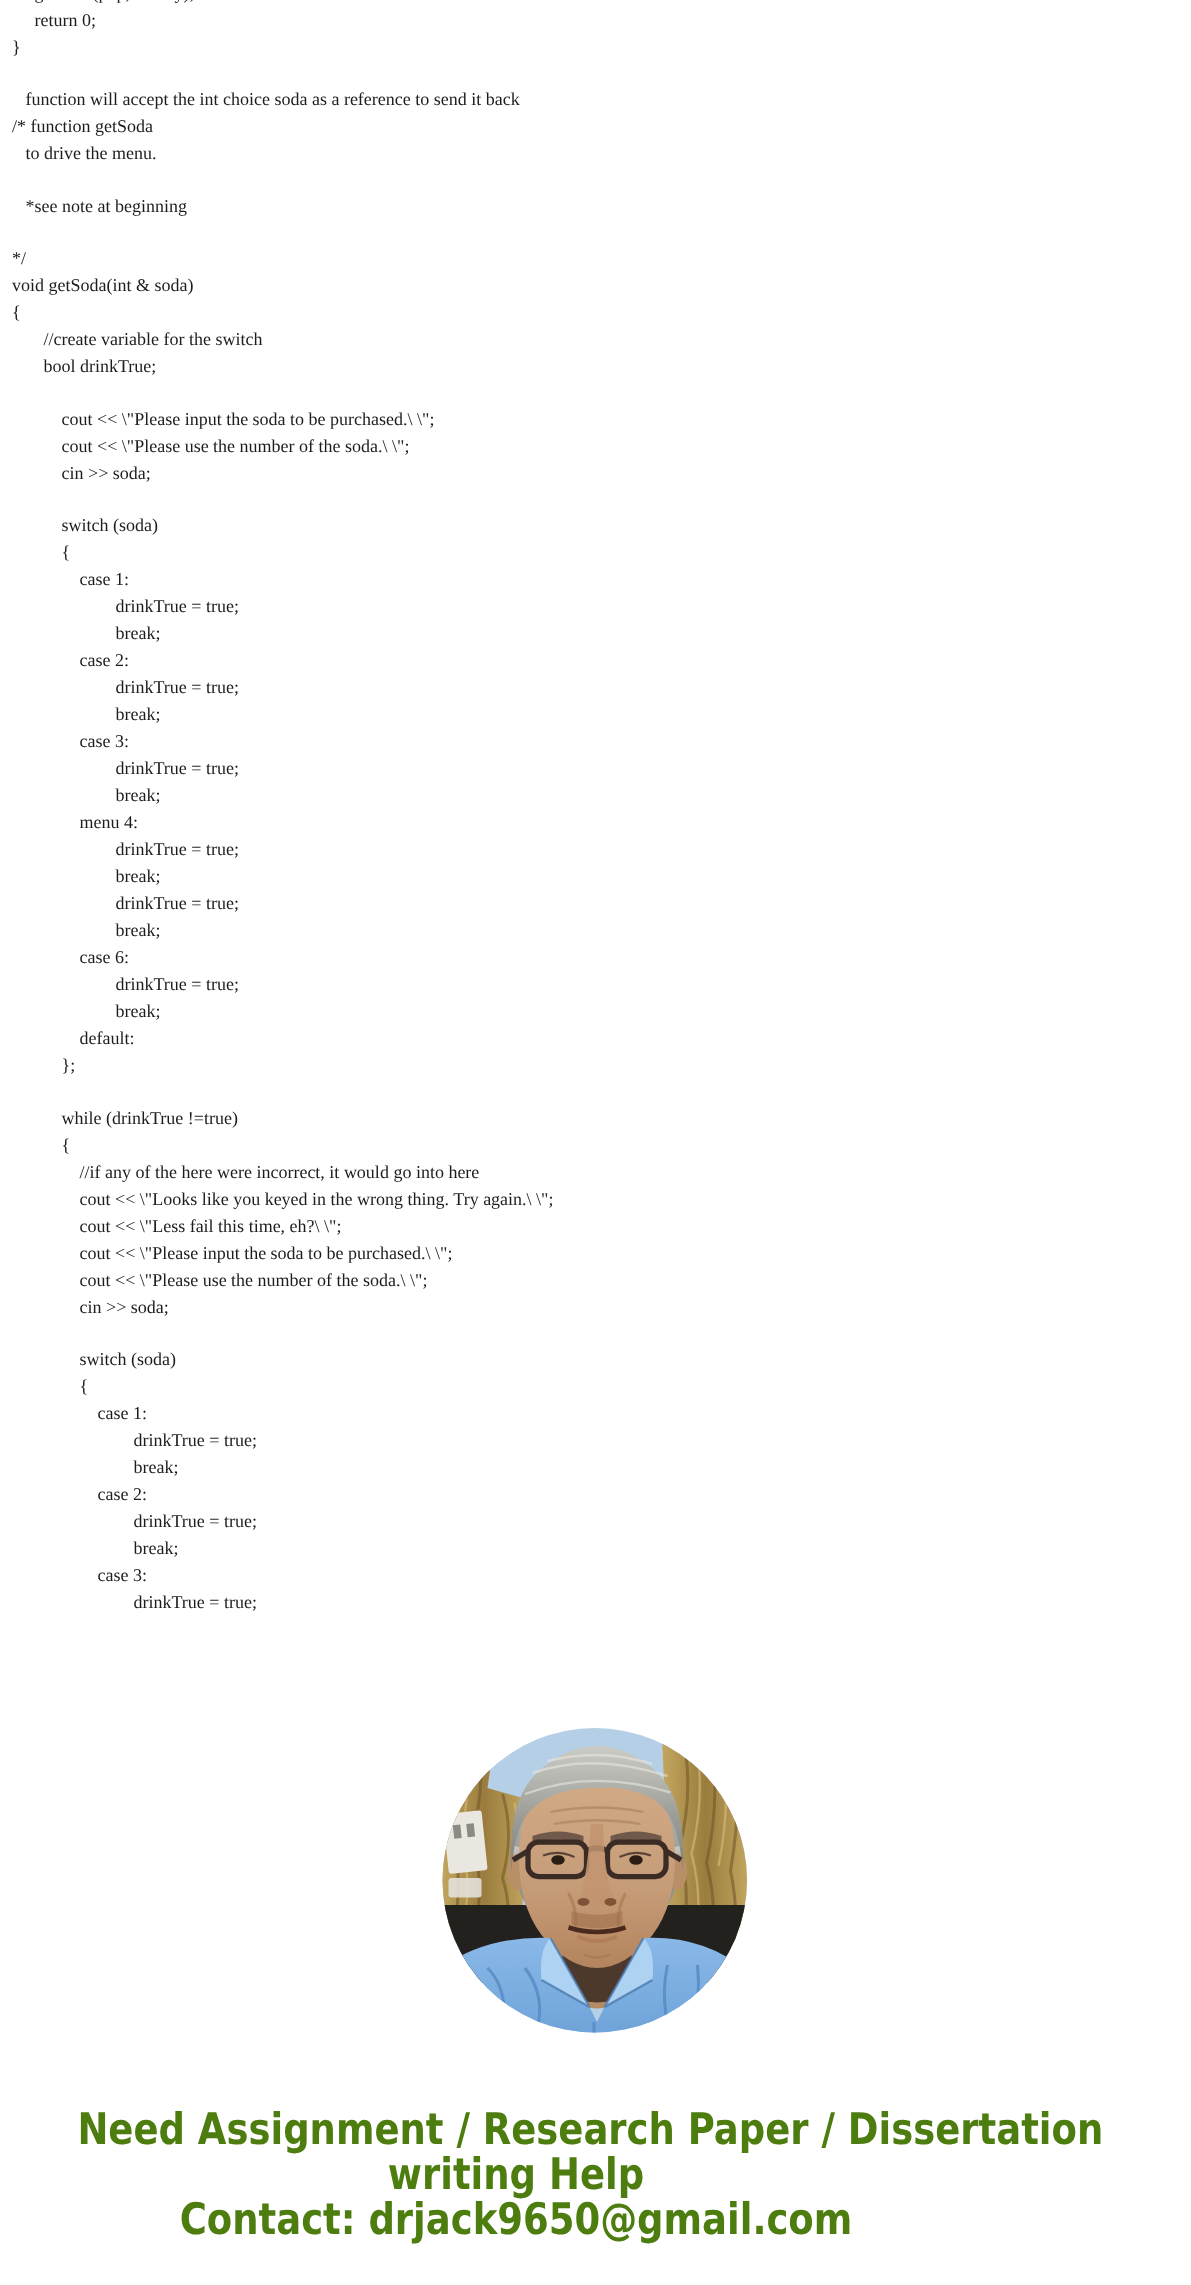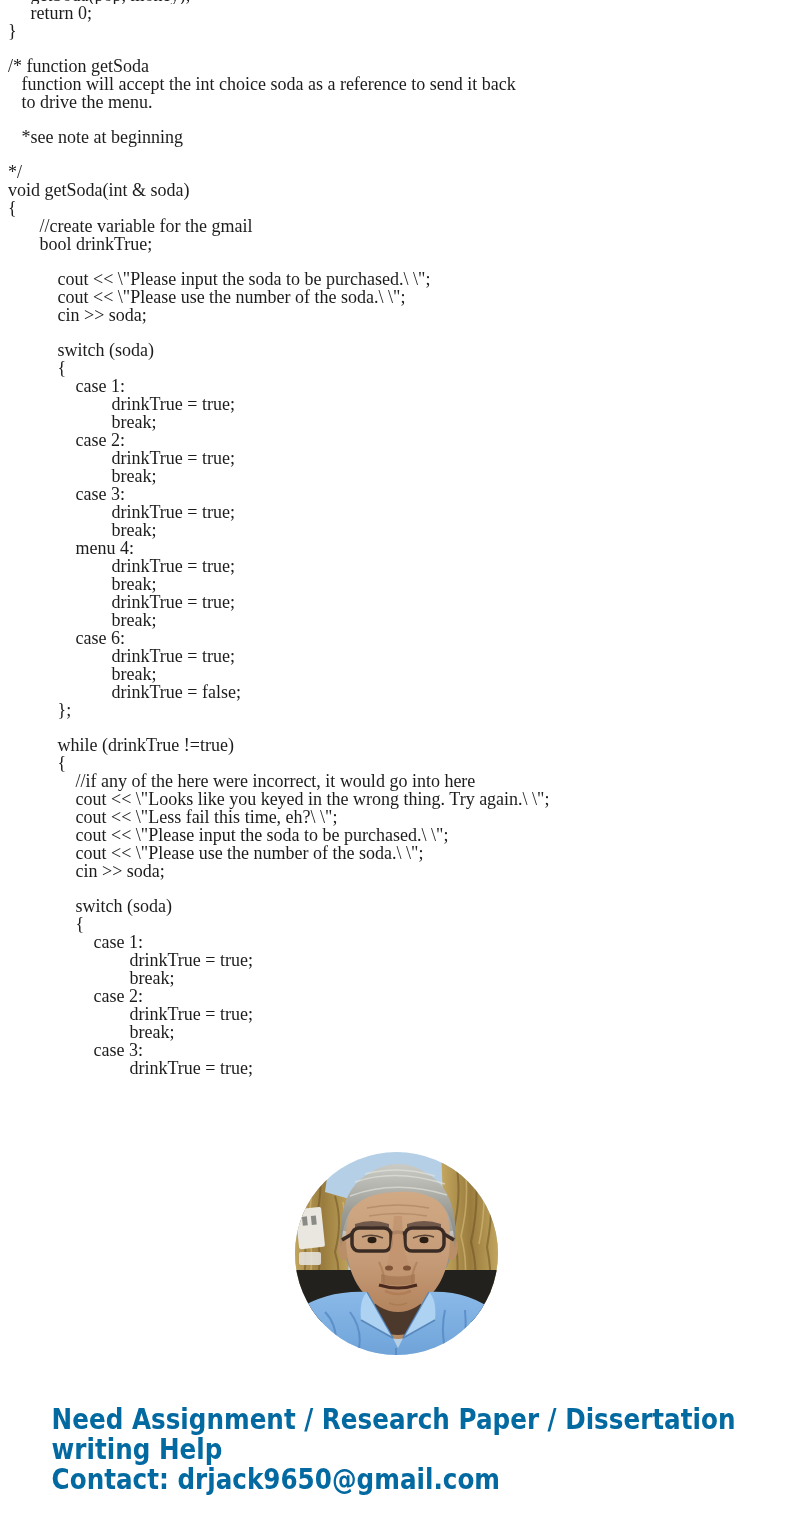--- a/index.html
+++ b/index.html
@@ -4,60 +4,60 @@
 <style>
   html,body{margin:0;padding:0;}
   body{
     width:794px;height:1523px;position:relative;overflow:hidden;
     background:#ffffff;font-family:"Liberation Serif","DejaVu Serif",serif;
   }
   
   .code-wrap{
     position:absolute;top:0;left:8px;right:0;color:#1c1c1c;
     font-family:"Liberation Serif","DejaVu Serif",serif;
-    font-size:18px;line-height:18px;
+    font-size:12px;line-height:18px;
   }
   .clip-strip{height:4px;overflow:hidden;}
   .clip-strip span{display:block;white-space:pre;margin-top:-14px;}
   .code-line{white-space:pre;height:18px;overflow:visible;}
   .code-line.blank{height:17px;}
   
   .avatar{position:absolute;left:295px;top:1152px;width:203px;height:203px;}
   
   .footer{
-    position:absolute;top:1404px;left:0;width:688px;text-align:left;
-    color:#0369a1;font-family:"DejaVu Sans","Liberation Sans",sans-serif;
+    position:absolute;top:1404px;left:0;width:688px;text-align:center;
+    color:#4d7c0f;font-family:"DejaVu Sans","Liberation Sans",sans-serif;
     font-weight:bold;
   }
   .fline{
     font-size:29px;line-height:30px;white-space:nowrap;
     transform:scaleX(0.85);transform-origin:50% 50%;
   }
 </style>
 </head>
 <body>
 
 <div class="code-wrap">
   <div class="clip-strip">
     <span>     getSoda(pop, money);</span>
   </div>
   <div>
       <div class="code-line">     return 0;</div>
       <div class="code-line">}</div>
       <div class="code-line blank"></div>
+      <div class="code-line">   function will accept the int choice soda as a reference to send it back</div>
       <div class="code-line">/* function getSoda</div>
-      <div class="code-line">   function will accept the int choice soda as a reference to send it back</div>
       <div class="code-line">   to drive the menu.</div>
       <div class="code-line blank"></div>
       <div class="code-line">   *see note at beginning</div>
       <div class="code-line blank"></div>
       <div class="code-line">*/</div>
       <div class="code-line">void getSoda(int &amp; soda)</div>
       <div class="code-line">{</div>
-      <div class="code-line">       //create variable for the gmail</div>
+      <div class="code-line">       //create variable for the switch</div>
       <div class="code-line">       bool drinkTrue;</div>
       <div class="code-line blank"></div>
       <div class="code-line">           cout &lt;&lt; \"Please input the soda to be purchased.\ \";</div>
       <div class="code-line">           cout &lt;&lt; \"Please use the number of the soda.\ \";</div>
       <div class="code-line">           cin &gt;&gt; soda;</div>
       <div class="code-line blank"></div>
       <div class="code-line">           switch (soda)</div>
       <div class="code-line">           {</div>
       <div class="code-line">               case 1:</div>
       <div class="code-line">                       drinkTrue = true;</div>
@@ -69,21 +69,21 @@
       <div class="code-line">                       drinkTrue = true;</div>
       <div class="code-line">                       break;</div>
       <div class="code-line">               menu 4:</div>
       <div class="code-line">                       drinkTrue = true;</div>
       <div class="code-line">                       break;</div>
       <div class="code-line">                       drinkTrue = true;</div>
       <div class="code-line">                       break;</div>
       <div class="code-line">               case 6:</div>
       <div class="code-line">                       drinkTrue = true;</div>
       <div class="code-line">                       break;</div>
-      <div class="code-line">                       drinkTrue = false;</div>
+      <div class="code-line">               default:</div>
       <div class="code-line">           };</div>
       <div class="code-line blank"></div>
       <div class="code-line">           while (drinkTrue !=true)</div>
       <div class="code-line">           {</div>
       <div class="code-line">               //if any of the here were incorrect, it would go into here</div>
       <div class="code-line">               cout &lt;&lt; \"Looks like you keyed in the wrong thing. Try again.\ \";</div>
       <div class="code-line">               cout &lt;&lt; \"Less fail this time, eh?\ \";</div>
       <div class="code-line">               cout &lt;&lt; \"Please input the soda to be purchased.\ \";</div>
       <div class="code-line">               cout &lt;&lt; \"Please use the number of the soda.\ \";</div>
       <div class="code-line">               cin &gt;&gt; soda;</div>

